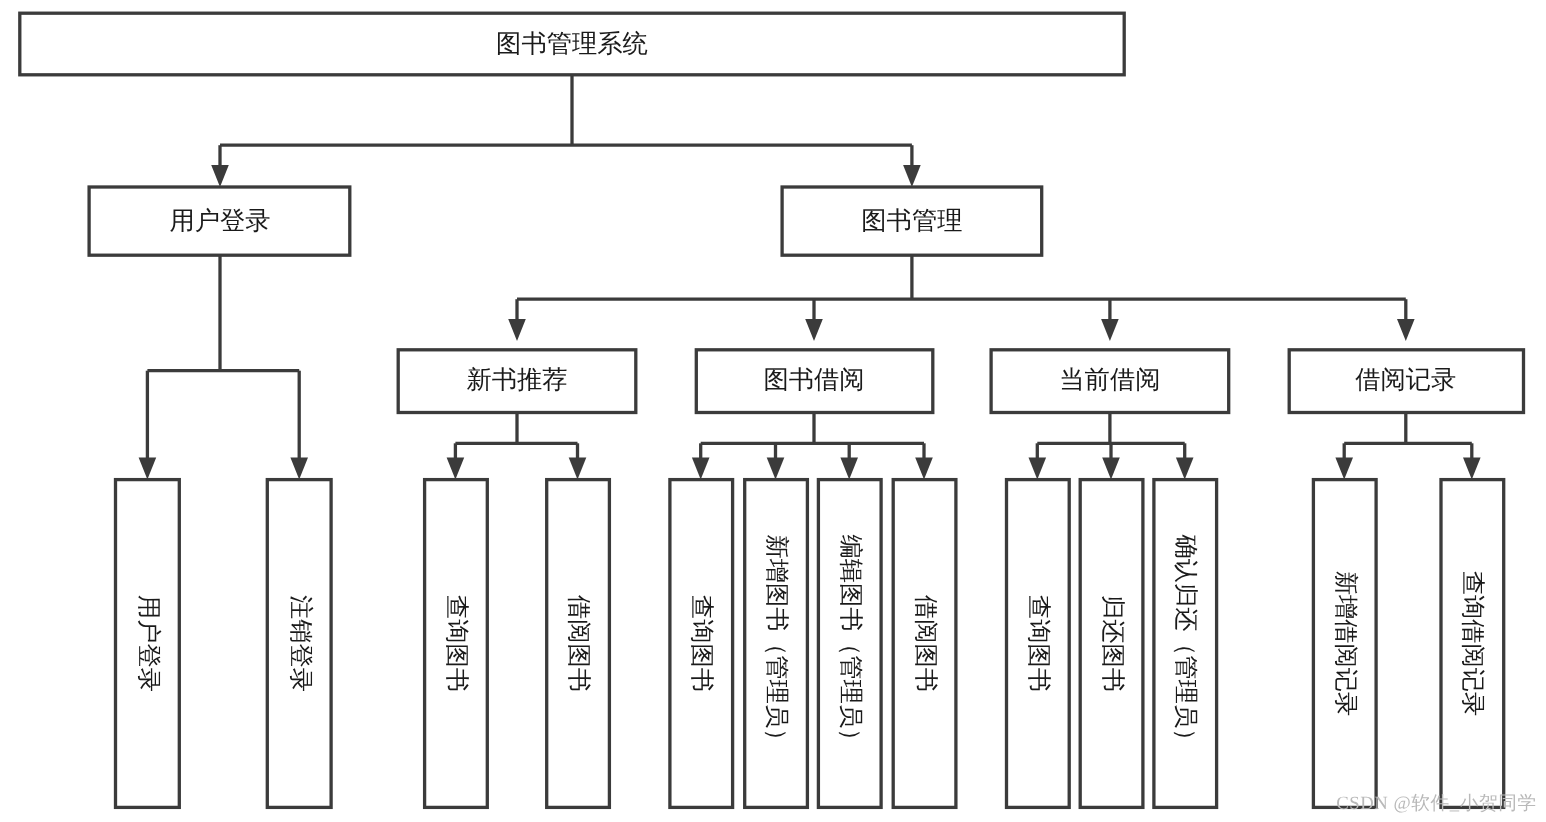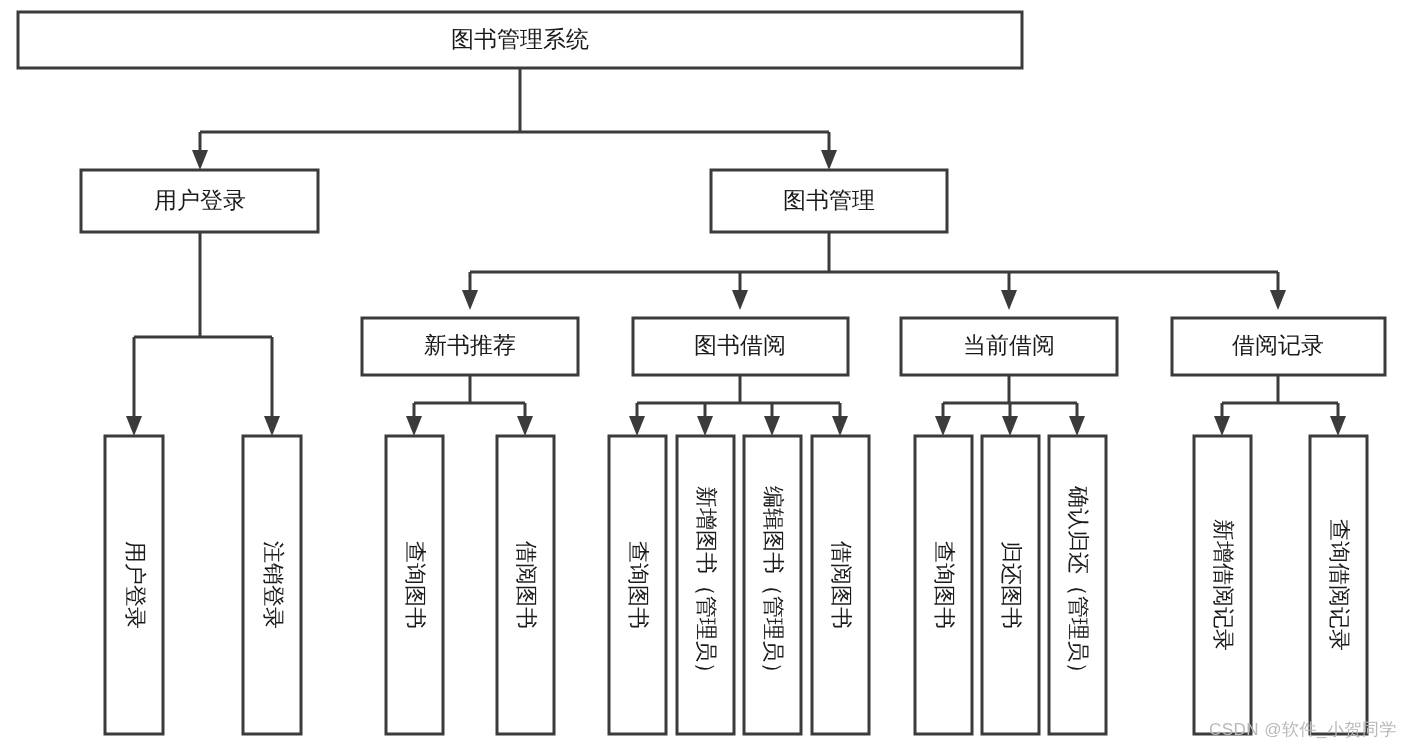--- a/index.html
+++ b/index.html
@@ -20,21 +20,21 @@
   }
   .node-label.h{font-size:23px;}
   .node-label.v{font-size:22px;}
   .edge{
     stroke:#3b3b3b;stroke-width:3;fill:none;stroke-linecap:butt;
   }
   .arrow-head{fill:#3b3b3b;stroke:none;}
   .watermark{
     position:absolute;right:8px;bottom:6px;
     font-size:17px;color:#b9b9b9;
-    font-family:Liberation Sans, sans-serif;
+    font-family:Liberation Serif, serif;
     letter-spacing:0.5px;white-space:nowrap;
     pointer-events:none;user-select:none;
   }
 </style>
 </head>
 <body>
 
 <div id="diagram-root">
   <svg width="1405" height="747" viewBox="0 0 1405 747" xmlns="http://www.w3.org/2000/svg">
 

